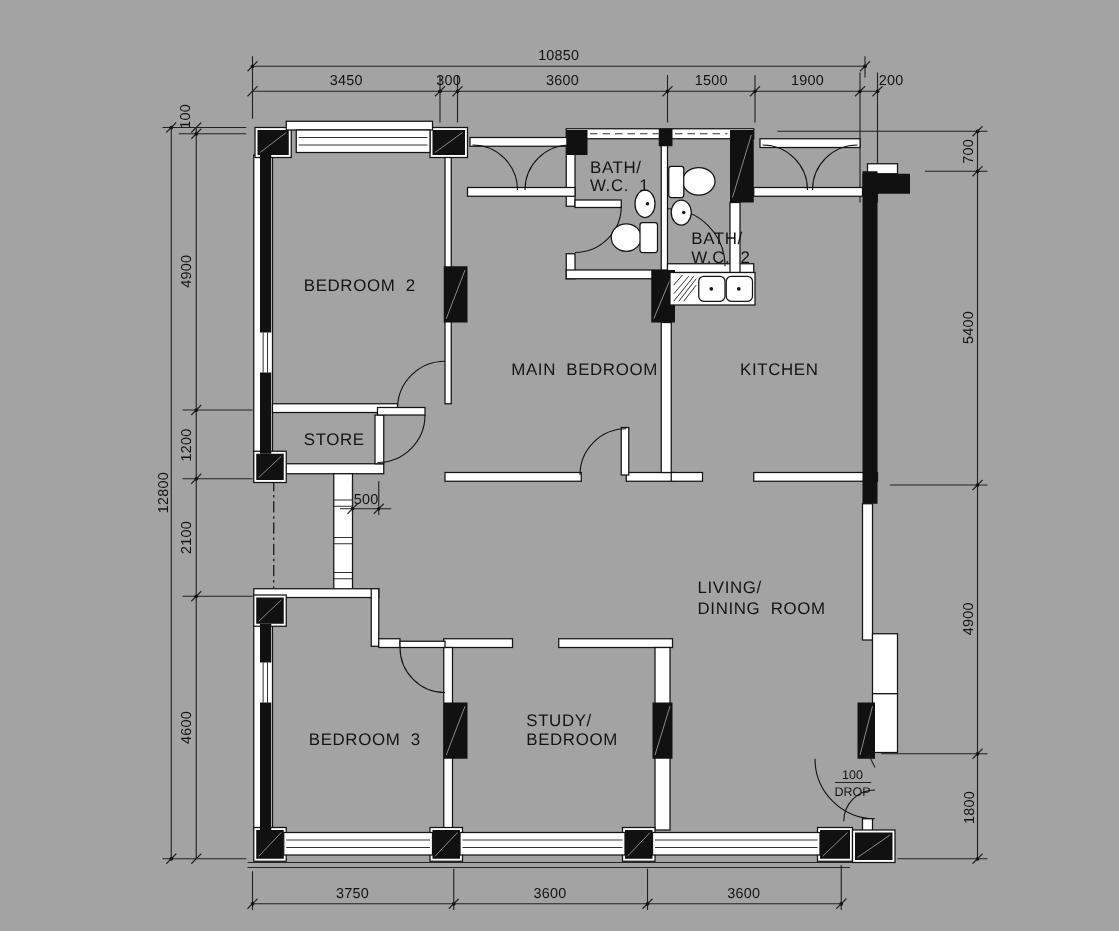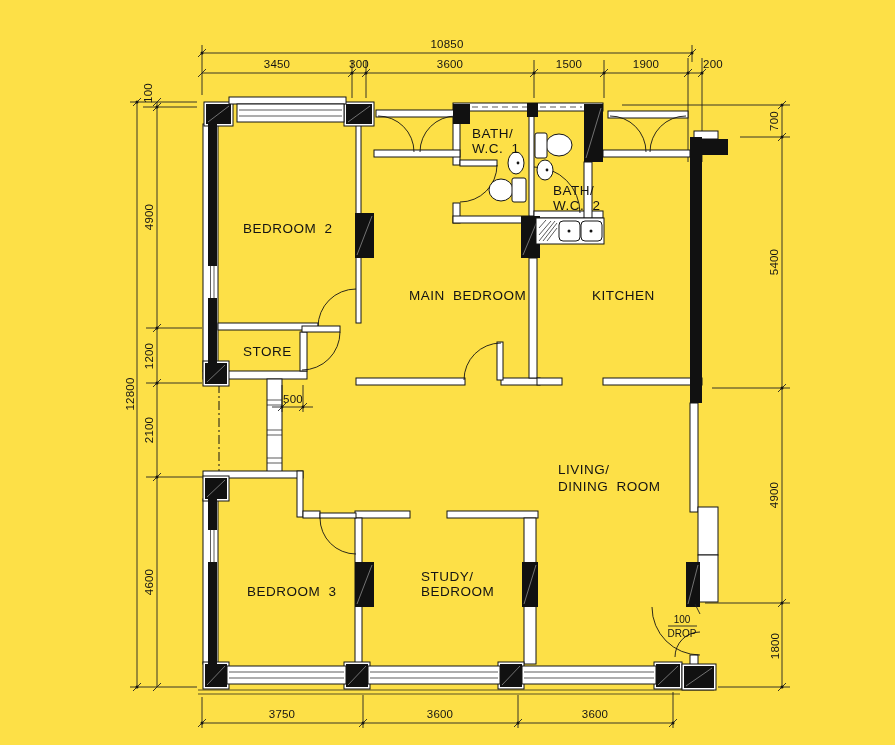--- a/index.html
+++ b/index.html
@@ -1,16 +1,16 @@
 <!DOCTYPE html>
 <html><head>
 <meta charset="utf-8">
 <style>
   html,body{margin:0;padding:0;background:#ffffff;}
-  #stage{position:relative;width:895px;height:745px;background:#fde047;overflow:hidden;}
+  #stage{position:relative;width:895px;height:745px;background:#a3a3a3;overflow:hidden;}
   svg{position:absolute;left:0;top:0;}
   svg text{font-family:"Liberation Sans", sans-serif;fill:#141414;}
   .room-label{font-size:13.5px;letter-spacing:.5px;word-spacing:4px;}
   .dim{font-size:11.5px;letter-spacing:.2px;}
   .dim-sm{font-size:10px;}
   .thin{fill:#ffffff;stroke:#141414;stroke-width:1;}
   .solid{fill:#111111;stroke:none;}
   .ln{stroke:#141414;stroke-width:1;fill:none;}
   .dln{stroke:#222222;stroke-width:.9;fill:none;}
   .arc{stroke:#141414;stroke-width:.9;fill:none;}

